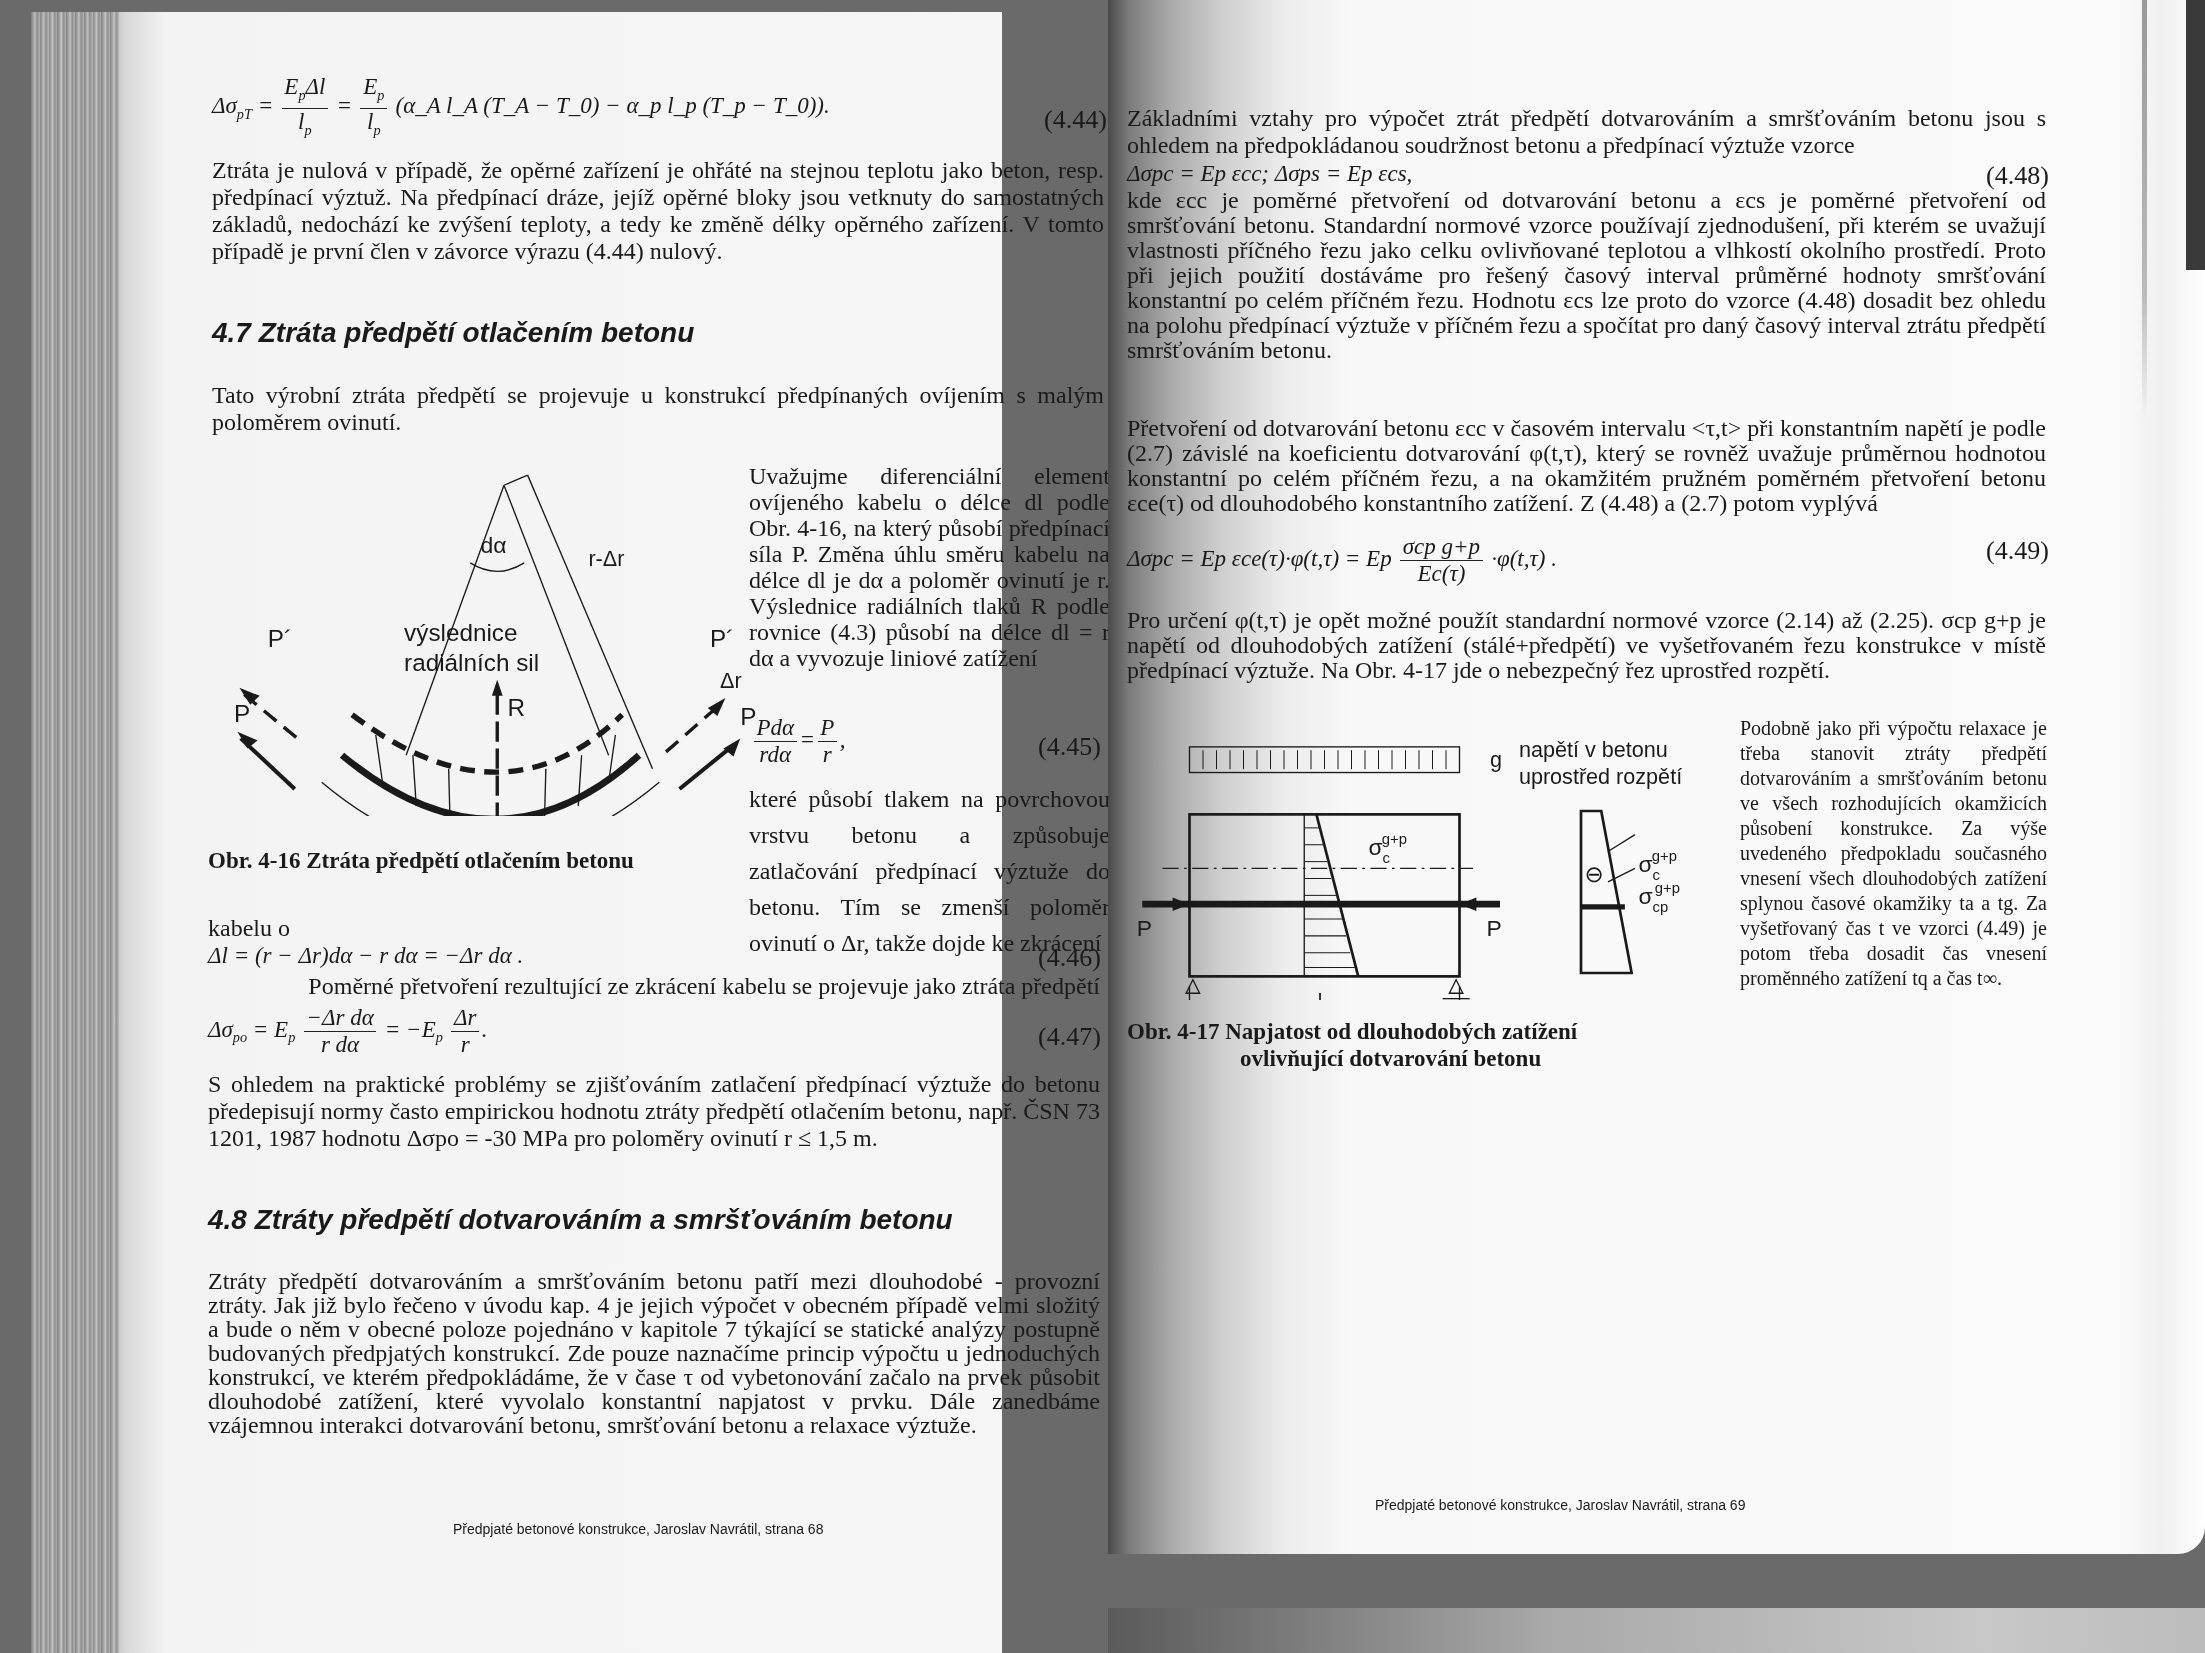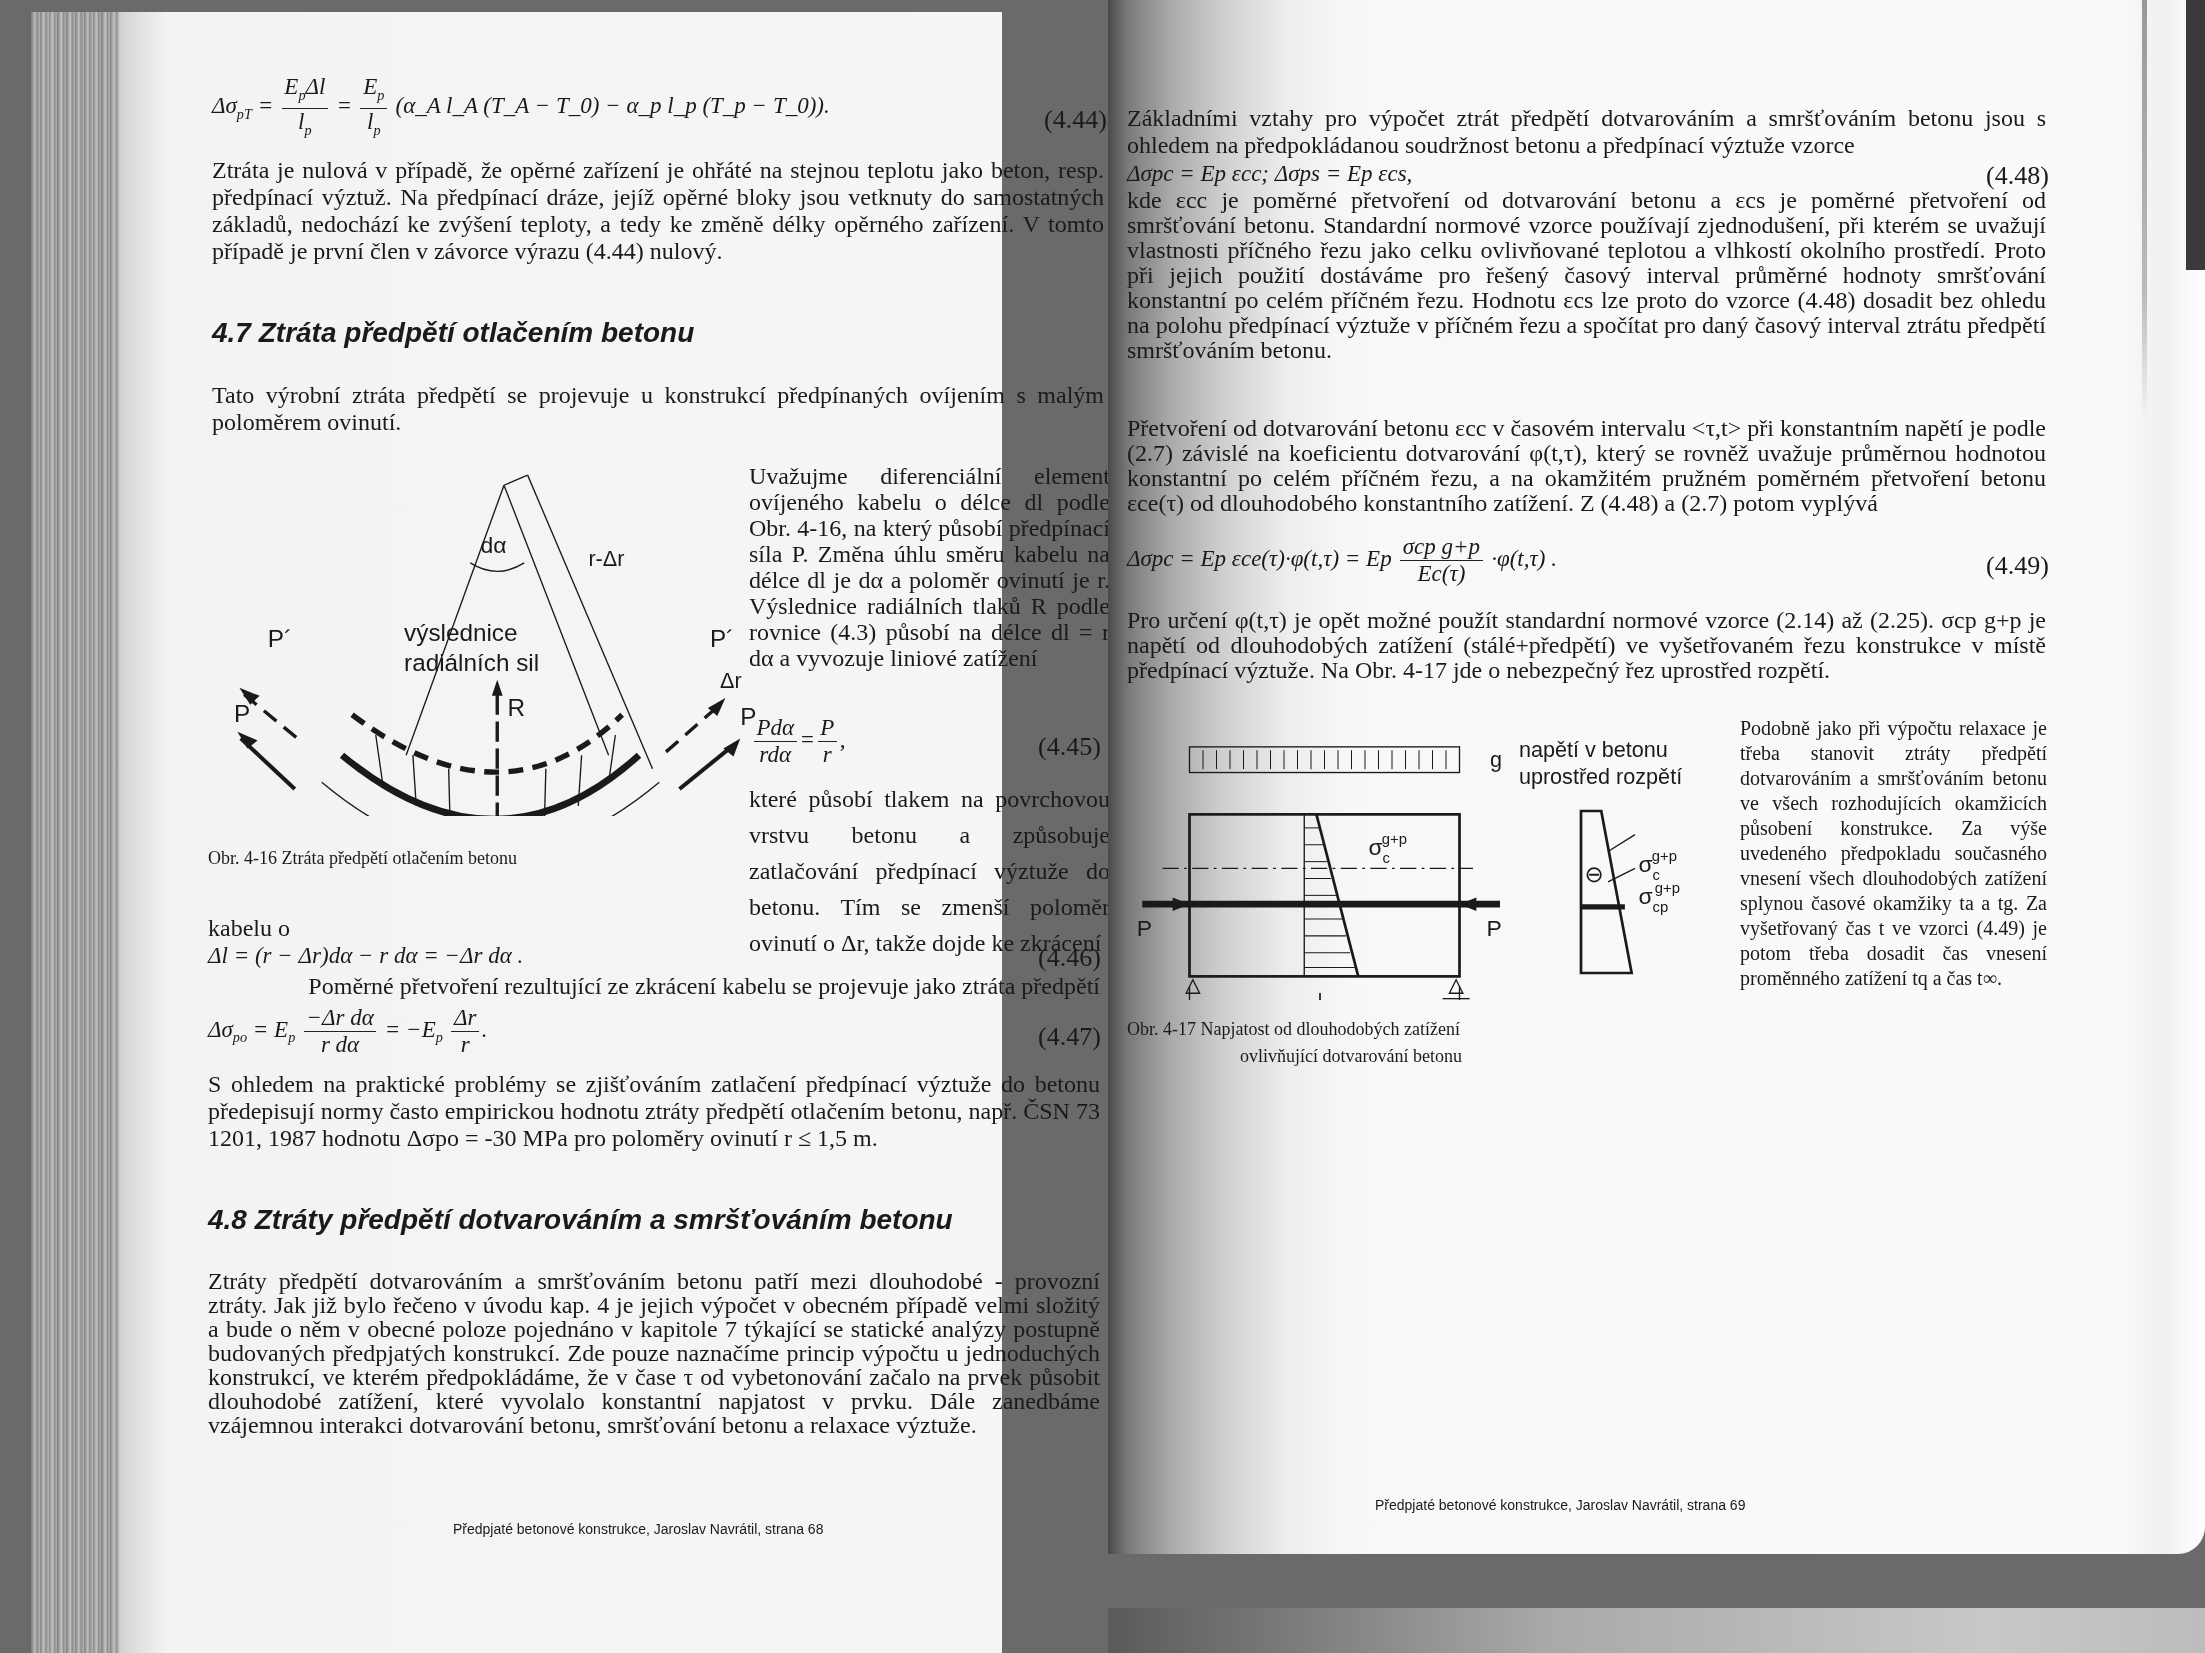--- a/index.html
+++ b/index.html
@@ -9,21 +9,21 @@
   .page-left .edge-stripes { position:absolute; left:0; top:0; width:88px; height:1654px; background:repeating-linear-gradient(90deg,#7a7a7a 0px,#9e9e9e 2px,#c6c6c6 4px,#8a8a8a 6px,#b5b5b5 8.8px); opacity:.85; }
   .page-right { position:absolute; left:1108px; top:0; width:1097px; height:1554px; background:linear-gradient(90deg,#4a4a4a 0px,#7a7a7a 20px,#a8a8a8 61px,#cfcfcf 115px,#ececec 176px,#f8f8f8 243px,#fafafa 1013px,#f0f0f0 1054px,#ffffff 1097px); border-bottom-right-radius:27px; }
   .page-right .gutter-line { position:absolute; left:1034px; top:0; width:5.4px; height:419px; background:linear-gradient(180deg,#999,#bbb 70%,rgba(200,200,200,0)); }
   .page-right .right-edge { position:absolute; right:0; top:0; width:19px; height:270px; background:#3a3a3a; }
   .bottom-strip { position:absolute; left:1108px; top:1608px; width:1097px; height:46px; background:linear-gradient(90deg,#5a5a5a,#a9a9a9 40%,#c8c8c8 80%,#bcbcbc); }
 
   .t { position:absolute; font-size:24px; line-height:27px; text-align:justify; }
   .eq { position:absolute; font-size:23px; font-style:italic; white-space:nowrap; }
   .eqno { position:absolute; font-size:26px; font-style:normal; }
   .h2 { position:absolute; font-family:"Liberation Sans", sans-serif; font-weight:bold; font-style:italic; font-size:28px; }
-  .caption { position:absolute; font-weight:normal; font-size:18px; }
+  .caption { position:absolute; font-weight:bold; font-size:23px; }
   .footer { position:absolute; font-family:"Liberation Sans", sans-serif; font-size:14px; }
   .diag-label { font-family:"Liberation Sans", sans-serif; fill:#1a1a1a; }
   .frac { display:inline-block; vertical-align:middle; text-align:center; margin:0 2.7px; }
   .frac > span { display:block; line-height:26px; }
   .frac > span.num { border-bottom:1.4px solid #222; padding:0 2.7px; }
   sub, sup { font-size:62%; }
 </style>
 </head>
 <body>
 
@@ -142,21 +142,21 @@
 
     <div class="t" style="left:19px; top:188px; width:919px; line-height:25px;">kde εcc je poměrné přetvoření od dotvarování betonu a εcs je poměrné přetvoření od smršťování betonu. Standardní normové vzorce používají zjednodušení, při kterém se uvažují vlastnosti příčného řezu jako celku ovlivňované teplotou a vlhkostí okolního prostředí. Proto při jejich použití dostáváme pro řešený časový interval průměrné hodnoty smršťování konstantní po celém příčném řezu. Hodnotu εcs lze proto do vzorce (4.48) dosadit bez ohledu na polohu předpínací výztuže v příčném řezu a spočítat pro daný časový interval ztrátu předpětí smršťováním betonu.</div>
 
     <div class="t" style="left:19px; top:416px; width:919px; line-height:25px;">Přetvoření od dotvarování betonu εcc v časovém intervalu &lt;τ,t&gt; při konstantním napětí je podle (2.7) závislé na koeficientu dotvarování φ(t,τ), který se rovněž uvažuje průměrnou hodnotou konstantní po celém příčném řezu, a na okamžitém pružném poměrném přetvoření betonu εce(τ) od dlouhodobého konstantního zatížení. Z (4.48) a (2.7) potom vyplývá</div>
 
     <div class="eq" style="left:19px; top:534px;">
       <span>Δσpc = Ep εce(τ)·φ(t,τ) = Ep</span>
       <span class="frac"><span class="num">σcp g+p</span><span>Ec(τ)</span></span>
       <span>·φ(t,τ) .</span>
     </div>
-    <div class="eqno" style="left:878px; top:551px;">(4.49)</div>
+    <div class="eqno" style="left:878px; top:536px;">(4.49)</div>
 
     <div class="t" style="left:19px; top:608px; width:919px; line-height:25px;">Pro určení φ(t,τ) je opět možné použít standardní normové vzorce (2.14) až (2.25). σcp g+p je napětí od dlouhodobých zatížení (stálé+předpětí) ve vyšetřovaném řezu konstrukce v místě předpínací výztuže. Na Obr. 4-17 jde o nebezpečný řez uprostřed rozpětí.</div>
 
     <svg style="position:absolute; left:27px; top:730px;" width="622" height="270" viewBox="0 0 920 400">
       <g stroke="#1a1a1a" fill="none" stroke-width="2">
         <rect x="80" y="25" width="400" height="38"></rect>
         <rect x="80" y="125" width="400" height="240" stroke-width="4"></rect>
         <line x1="250" y1="125" x2="250" y2="365"></line>
         <line x1="268" y1="125" x2="330" y2="365" stroke-width="4"></line>
         <line x1="40" y1="205" x2="500" y2="205" stroke-dasharray="24 8 4 8"></line>

